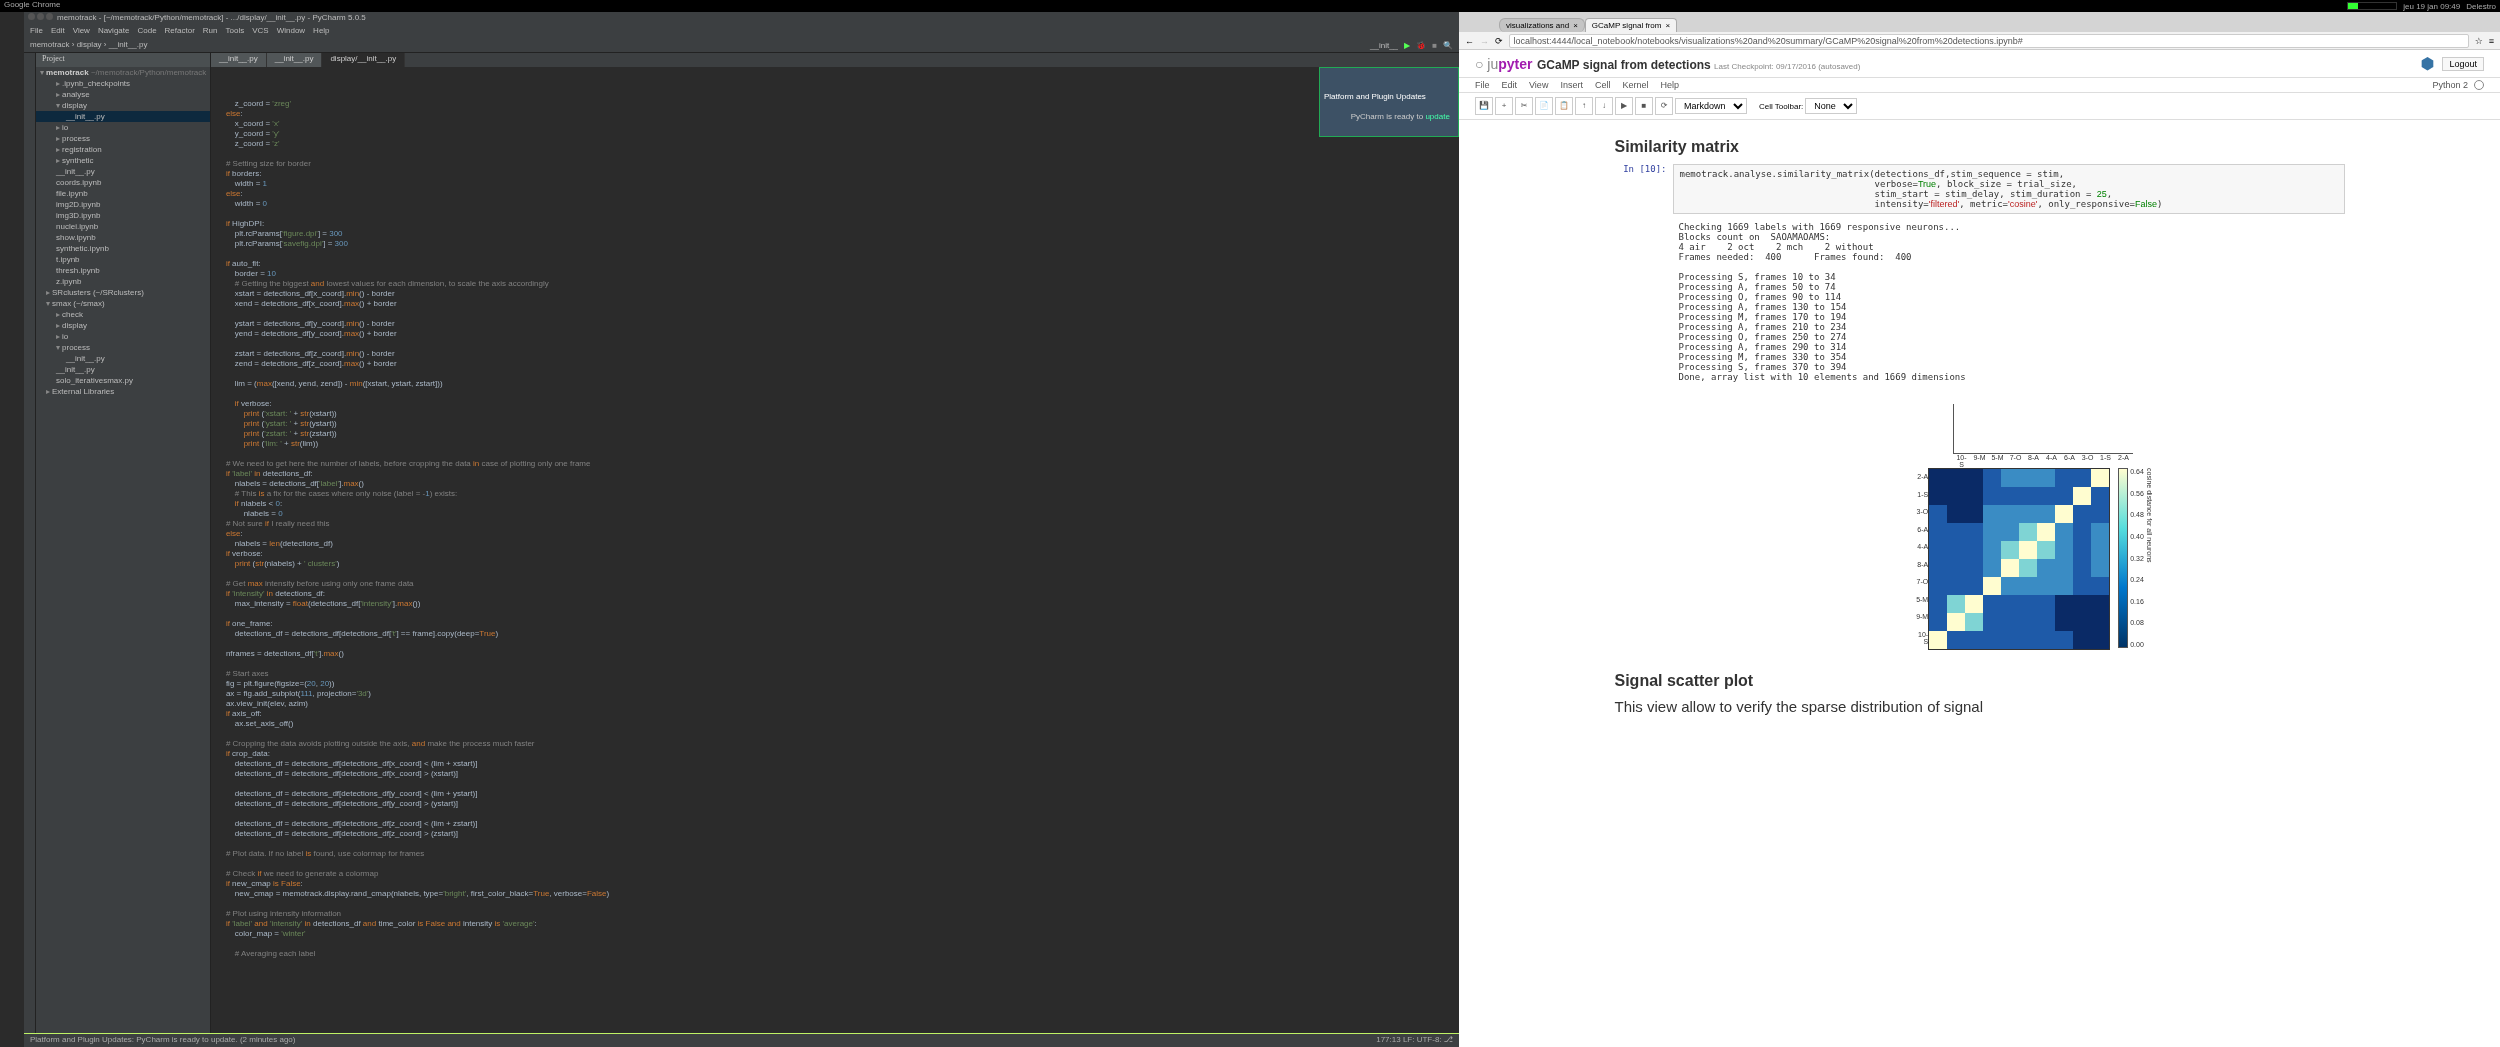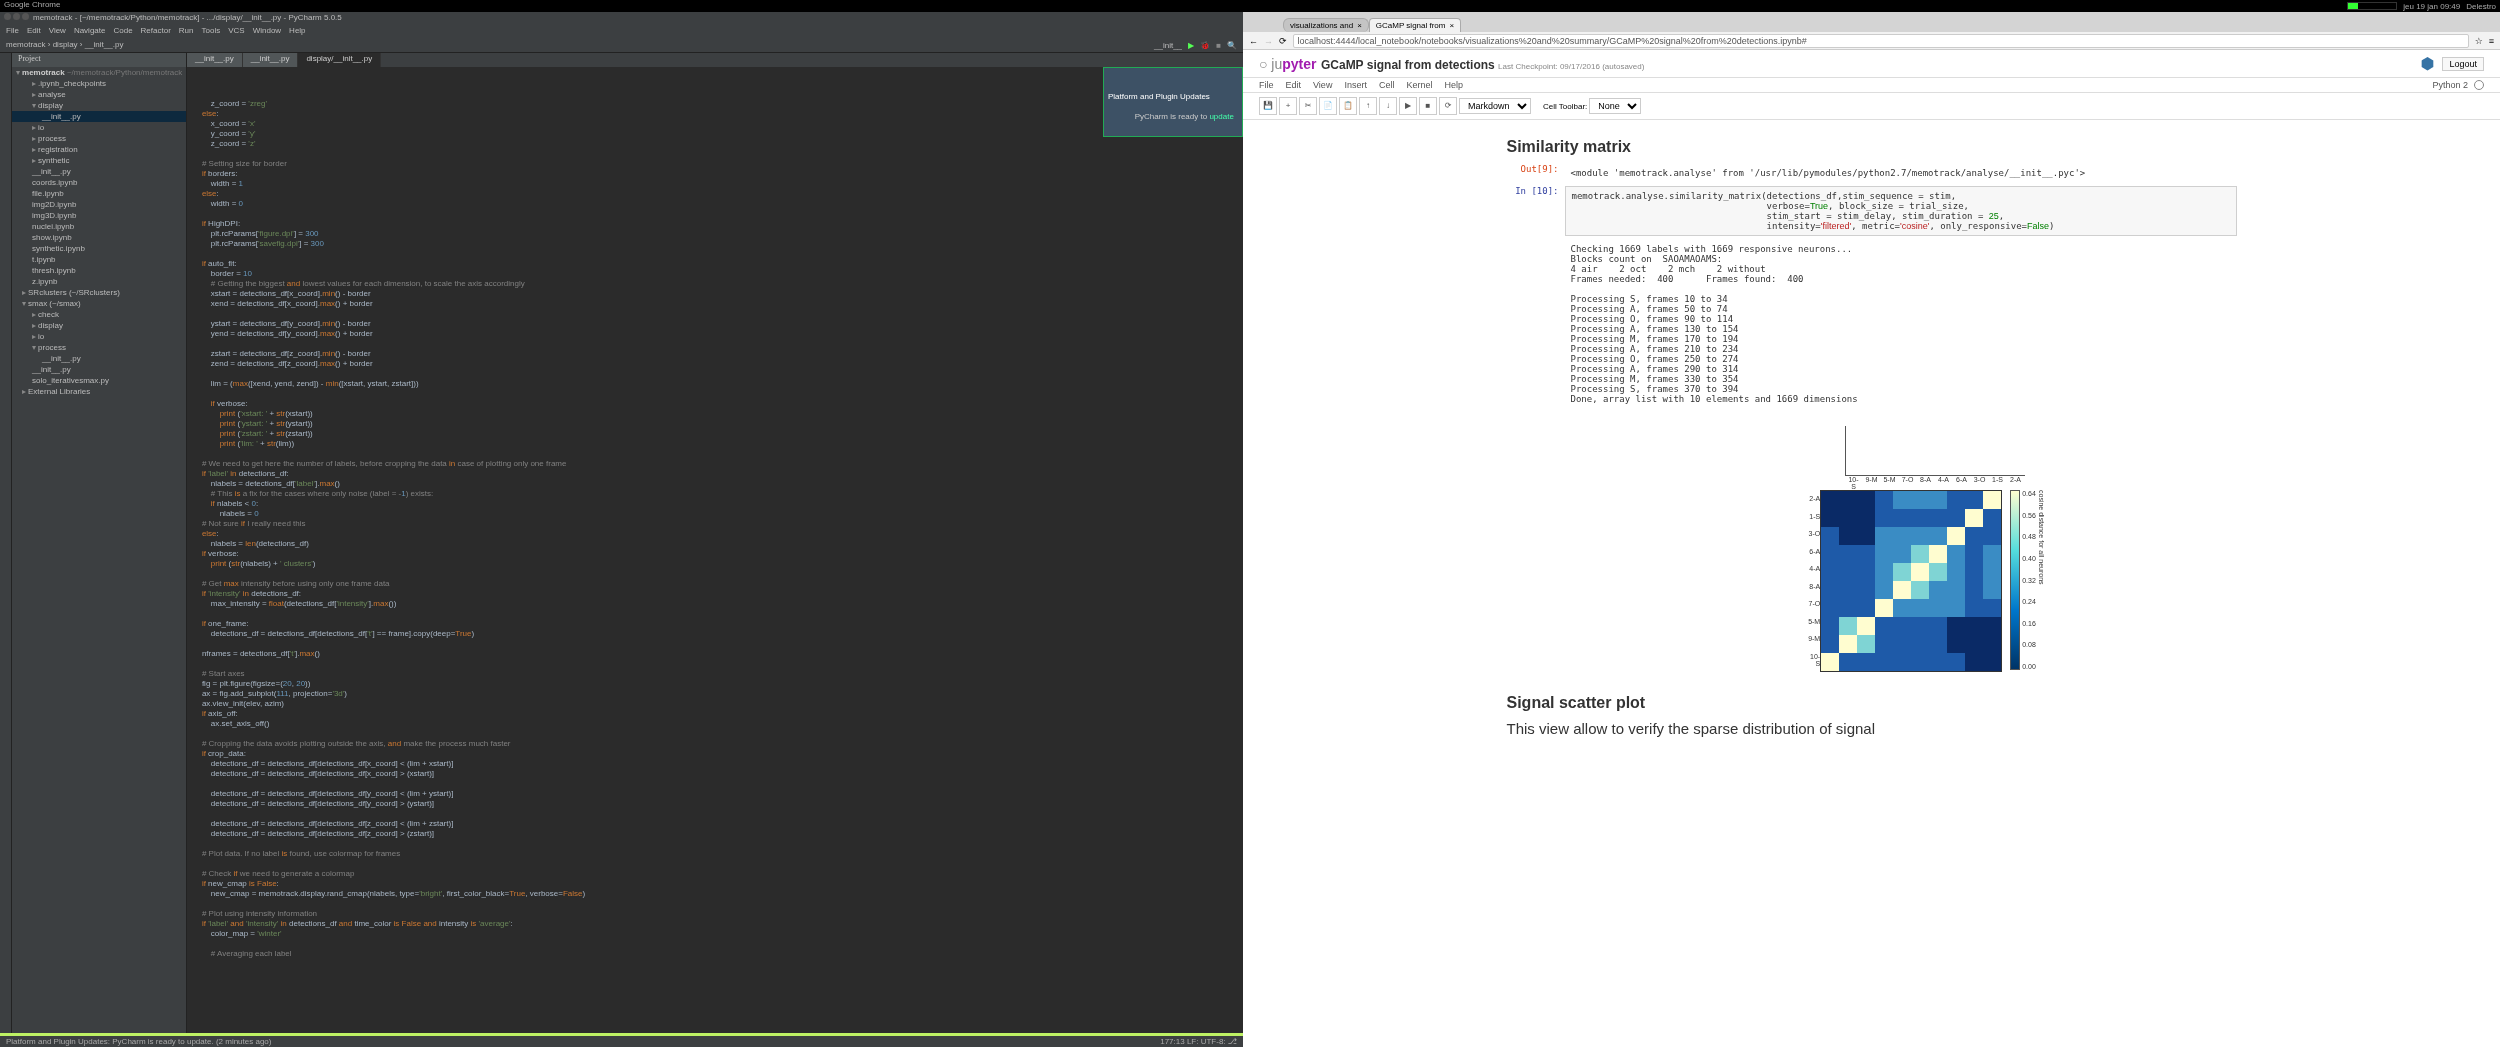--- a/index.html
+++ b/index.html
@@ -8,21 +8,21 @@
 
 .osbar { height: 12px; background: #000; color: #aaa; font-size: 8px; display: flex; justify-content: space-between; padding: 0 4px; }
 .osbar-left { display: flex; gap: 6px; }
 .osbar-right { display: flex; gap: 6px; align-items: center; }
 .sysgraph { width: 50px; height: 8px; background: linear-gradient(to right, #3f3 20%, #000 20%); border: 1px solid #333; }
 
 
 .main { flex: 1; display: flex; }
 
 
-.pycharm { width: 1243px; background: #2b2b2b; display: flex; flex-direction: column; color: #a9b7c6; font-size: 10px; }
+.pycharm { width: 1459px; background: #2b2b2b; display: flex; flex-direction: column; color: #a9b7c6; font-size: 10px; padding-left: 24px; }
 
 .pc-title { height: 13px; background: #3c3f41; font-size: 8px; padding: 1px 4px; color: #bbb; display: flex; gap: 4px; }
 .pc-title .dots { display: flex; gap: 2px; }
 .pc-title .dot { width: 7px; height: 7px; border-radius: 50%; background: #555; }
 
 .pc-menubar { height: 14px; background: #3c3f41; font-size: 8px; display: flex; gap: 8px; padding: 1px 6px; color: #bbb; }
 
 .pc-toolbar { height: 14px; background: #3c3f41; border-bottom: 1px solid #222; display: flex; justify-content: space-between; padding: 1px 6px; font-size: 8px; color: #bbb; }
 .pc-toolbar-right { display: flex; gap: 6px; align-items: center; }
 
@@ -50,21 +50,21 @@
 .kw { color: #cc7832; }
 .str { color: #6a8759; }
 .num { color: #6897bb; }
 .cmt { color: #808080; }
 
 
 .pc-popup { position: absolute; top: 0; right: 0; width: 140px; background: #3d5165; border: 1px solid #2a5; padding: 4px; font-size: 8px; color: #ccc; }
 .pc-popup .tt { color: #fff; }
 .pc-popup .lnk { color: #4fa; }
 
-.pc-status { height: 14px; background: #3c3f41; font-size: 8px; color: #aaa; display: flex; justify-content: space-between; padding: 1px 6px; border-top: 3px solid #bef264; }
+.pc-status { height: 14px; background: #3c3f41; font-size: 8px; color: #aaa; display: flex; justify-content: space-between; padding: 1px 6px; border-top: 1px solid #bef264; }
 
 
 .chrome { flex: 1; background: #fff; display: flex; flex-direction: column; }
 
 .ch-tabs { height: 20px; background: #d4d4d4; display: flex; align-items: flex-end; font-size: 8px; padding: 0 40px; gap: 0; }
 .ch-tab { background: #f2f2f2; border: 1px solid #aaa; border-bottom: none; border-radius: 4px 4px 0 0; padding: 2px 6px; display: flex; gap: 4px; max-width: 120px; overflow: hidden; white-space: nowrap; }
 .ch-tab.inactive { background: #c4c4c4; border-radius: 6px; }
 
 .ch-url { height: 18px; background: #f2f2f2; border-bottom: 1px solid #ccc; display: flex; align-items: center; font-size: 9px; padding: 0 6px; gap: 6px; }
 .urlbox { flex: 1; background: #fff; border: 1px solid #ccc; border-radius: 2px; padding: 1px 4px; color: #555; }
@@ -371,24 +371,20 @@
         <span class="tbtn">⟳</span>
         <select class="tsel"><option>Markdown</option></select>
         <span style="margin-left:10px">Cell Toolbar:</span>
         <select class="tsel"><option>None</option></select>
       </div>
 
       <div class="jp-content">
         <div class="nb-area">
           <div class="hcell">Similarity matrix</div>
 
-          <div class="cell">
-            <div class="prompt out">Out[9]:</div>
-            <div class="output-area">&lt;module 'memotrack.analyse' from '/usr/lib/pymodules/python2.7/memotrack/analyse/__init__.pyc'&gt;</div>
-          </div>
 
           <div class="cell">
             <div class="prompt">In [10]:</div>
             <div class="input-area" id="in10-code">memotrack.analyse.similarity_matrix(detections_df,stim_sequence = stim,
                                     verbose=<span class="py-b">True</span>, block_size = trial_size,
                                     stim_start = stim_delay, stim_duration = <span style="color:#008000">25</span>,
                                     intensity=<span class="py-s">'filtered'</span>, metric=<span class="py-s">'cosine'</span>, only_responsive=<span class="py-b">False</span>)</div>
           </div>
           <div class="cell">
             <div class="prompt"></div>

